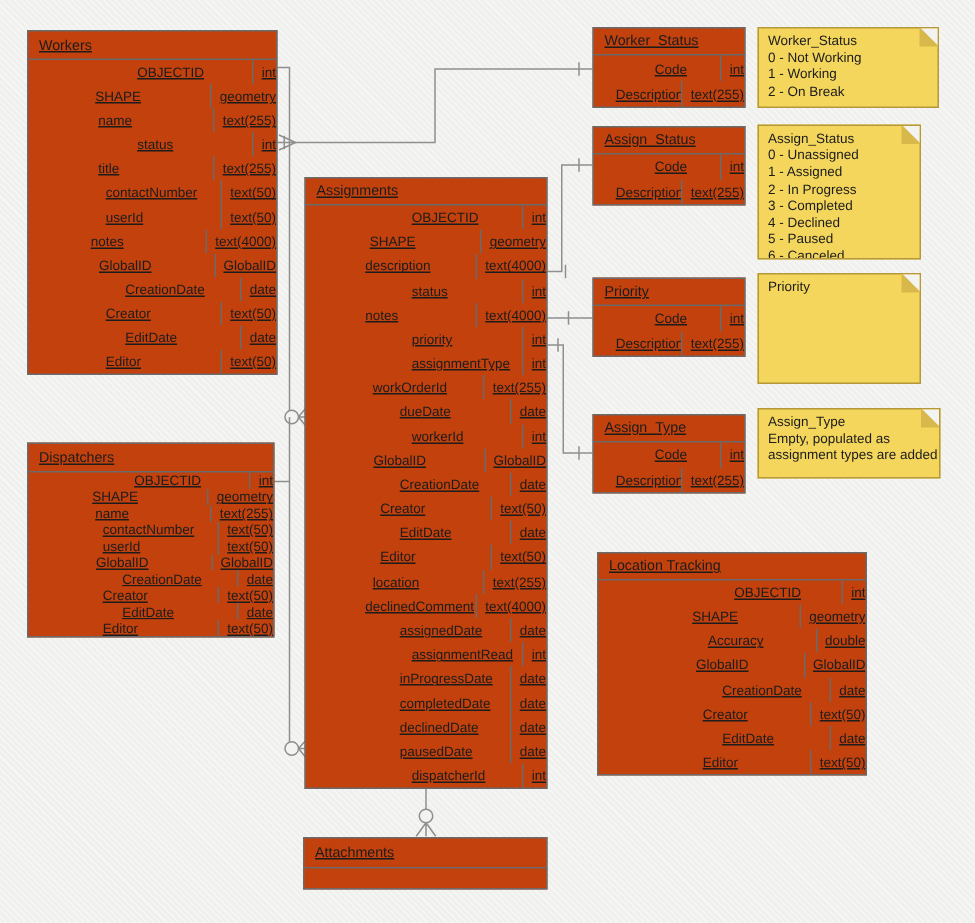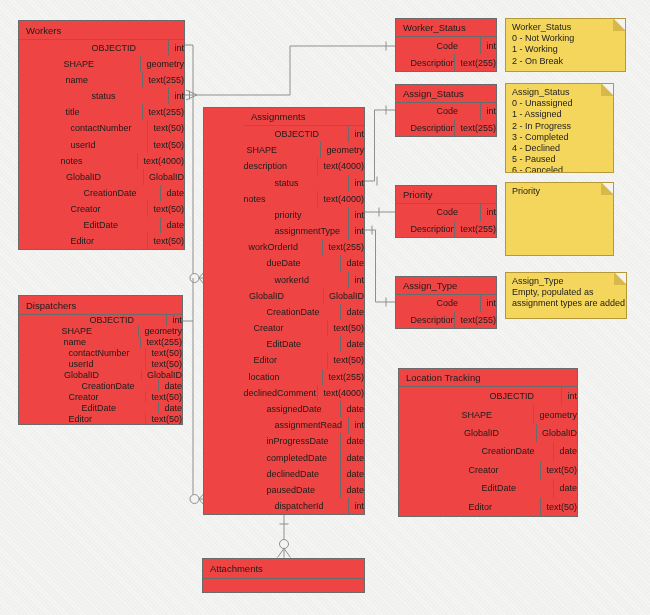--- a/index.html
+++ b/index.html
@@ -4,22 +4,22 @@
 <style>
   html,body{margin:0;padding:0;}
   body{
     width:650px;height:615px;position:relative;overflow:hidden;
     font-family:"Liberation Sans","DejaVu Sans",sans-serif;
     background-color:#f3f3f1;
     background-image:repeating-linear-gradient(45deg,#f6f6f4 0,#f6f6f4 1px,#f0f0ee 1px,#f0f0ee 3px);
   }
   #canvas{position:absolute;inset:0;}
   
-  .tbl{position:absolute;background:#ef4444;border:1px solid #6b6b6b;box-sizing:border-box;
-       display:flex;flex-direction:column;color:#1c1c1c;}
+  .tbl{position:absolute;background:#c2410c;border:1px solid #6b6b6b;box-sizing:border-box;
+       display:flex;flex-direction:column;color:#1c1c1c;text-decoration:underline;}
   .hd{flex:0 0 auto;height:17px;display:flex;align-items:center;padding-left:7px;
       border-bottom:1px solid #6b6b6b;font-size:9.5px;white-space:nowrap;overflow:hidden;}
   .tbl.big .hd{height:18px;}
   .rows{flex:1 1 auto;display:flex;flex-direction:column;align-items:flex-end;}
   .trow{flex:1 1 0;display:flex;align-items:stretch;font-size:9px;white-space:nowrap;overflow:hidden;}
   .trow .f{width:var(--col,85px);flex:0 0 auto;box-sizing:border-box;padding-left:7px;
            display:flex;align-items:center;border-right:1px solid #6b6b6b;overflow:hidden;}
   .trow .t{flex:1 1 auto;padding-left:5px;display:flex;align-items:center;overflow:hidden;}
   .attach-body{flex:1 1 auto;}
   
@@ -182,21 +182,21 @@
           <span class="f">EditDate</span>
           <span class="t">date</span>
         </div>
         <div class="trow">
           <span class="f">Editor</span>
           <span class="t">text(50)</span>
         </div>
       </div>
   </div>
 
-  <div class="tbl" style="left:203px;top:107px;width:162px;height:408px;padding-left:40px;--col:82px;">
+  <div class="tbl" style="left:203px;top:118px;width:162px;height:408px;--col:82px;">
     <div class="hd">Assignments</div>
     <div class="rows">
         <div class="trow">
           <span class="f">OBJECTID</span>
           <span class="t">int</span>
         </div>
         <div class="trow">
           <span class="f">SHAPE</span>
           <span class="t">geometry</span>
         </div>
@@ -350,20 +350,24 @@
   <div class="tbl" style="left:398px;top:368px;width:180px;height:149px;--col:80px;">
     <div class="hd">Location Tracking</div>
     <div class="rows">
         <div class="trow">
           <span class="f">OBJECTID</span>
           <span class="t">int</span>
         </div>
         <div class="trow">
           <span class="f">SHAPE</span>
           <span class="t">geometry</span>
+        </div>
+        <div class="trow">
+          <span class="f">Accuracy</span>
+          <span class="t">double</span>
         </div>
         <div class="trow">
           <span class="f">GlobalID</span>
           <span class="t">GlobalID</span>
         </div>
         <div class="trow">
           <span class="f">CreationDate</span>
           <span class="t">date</span>
         </div>
         <div class="trow">

